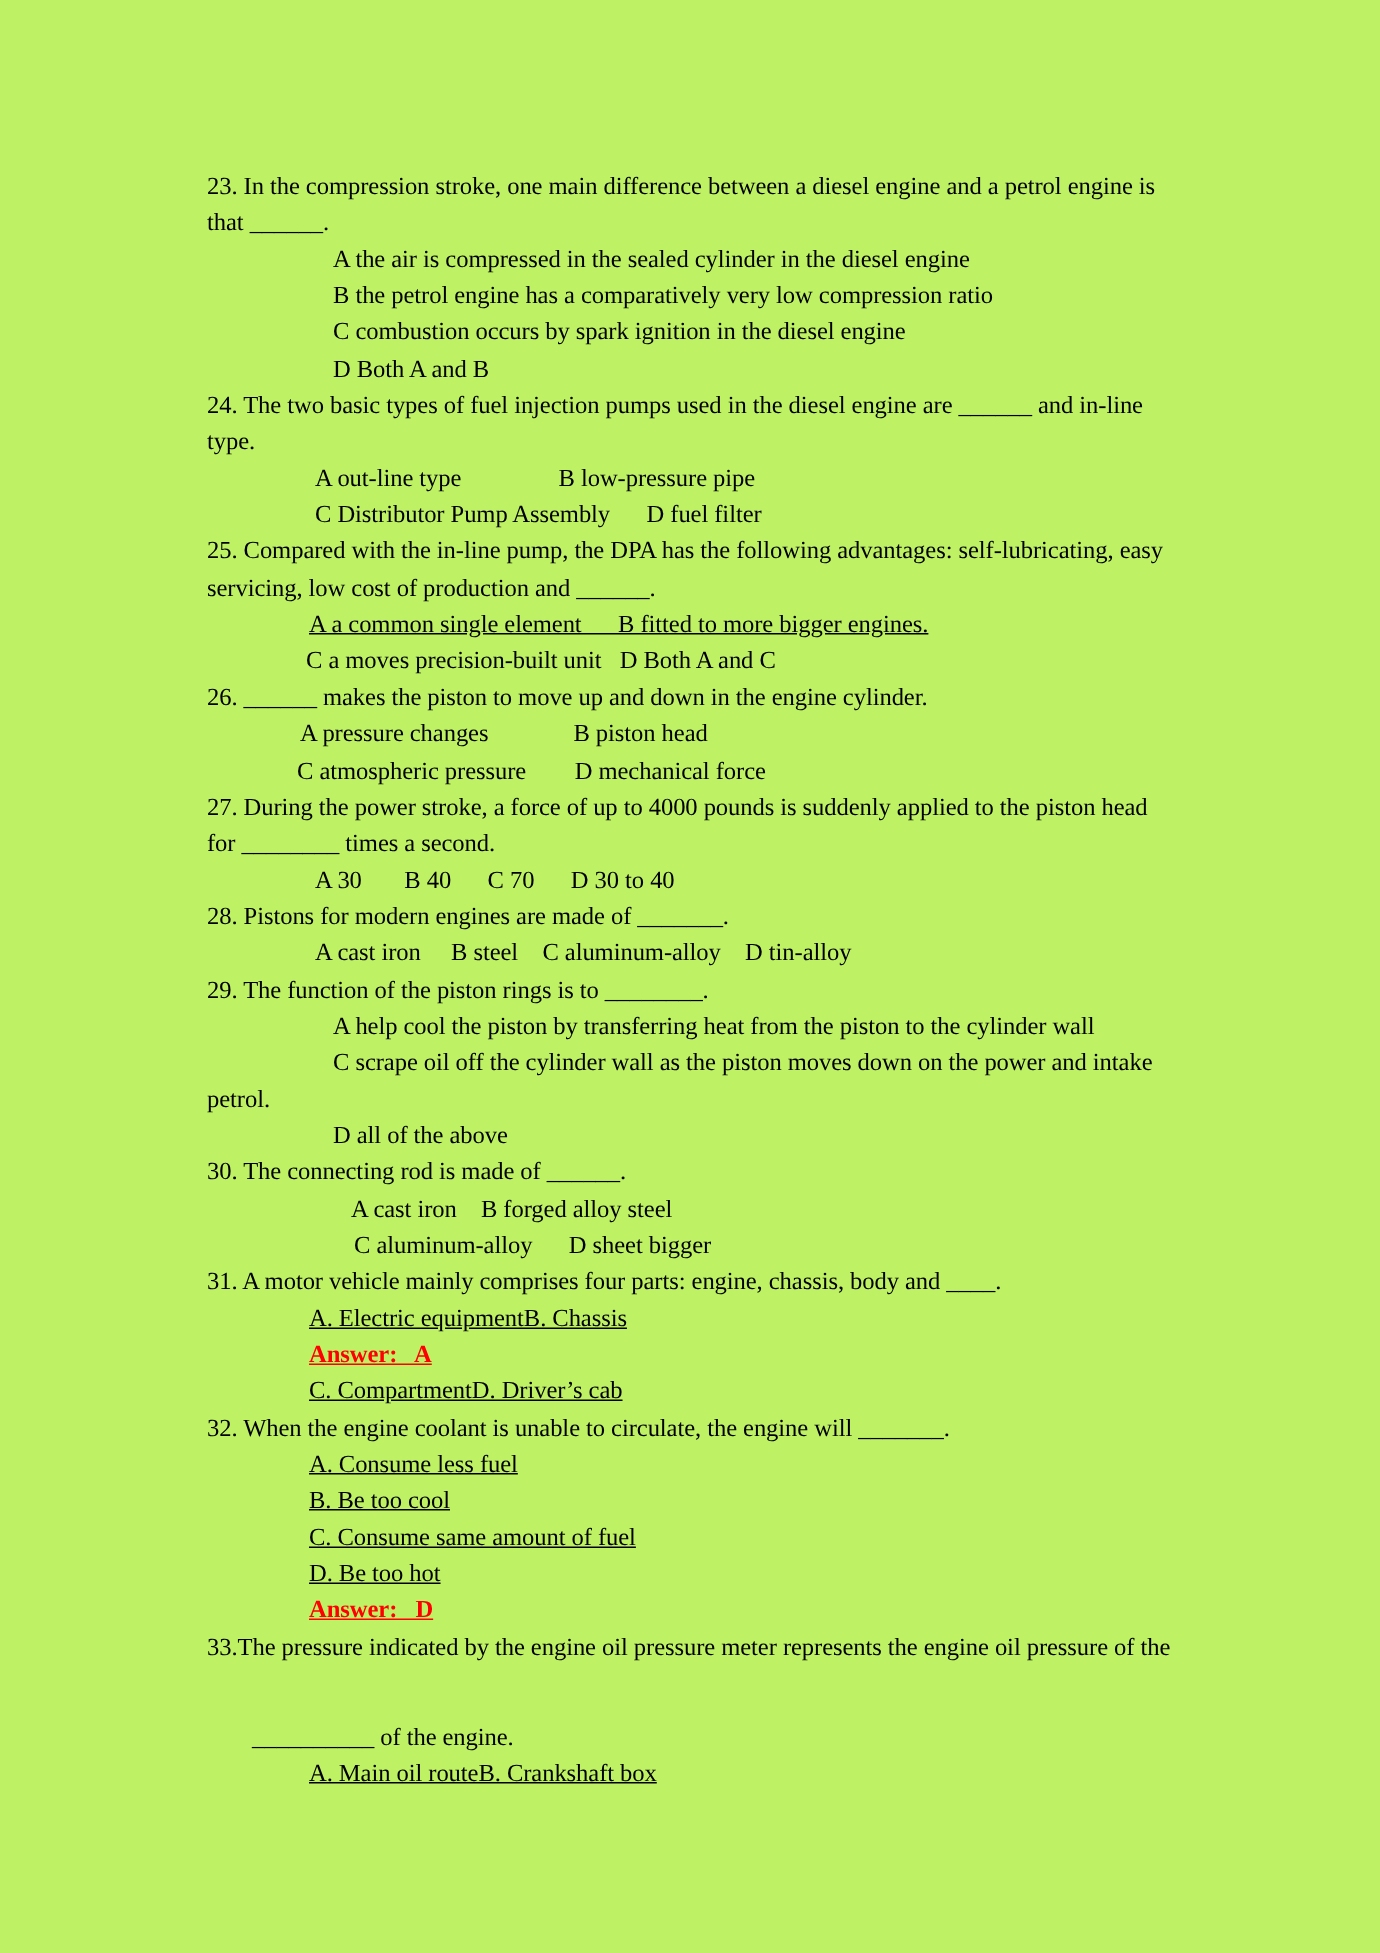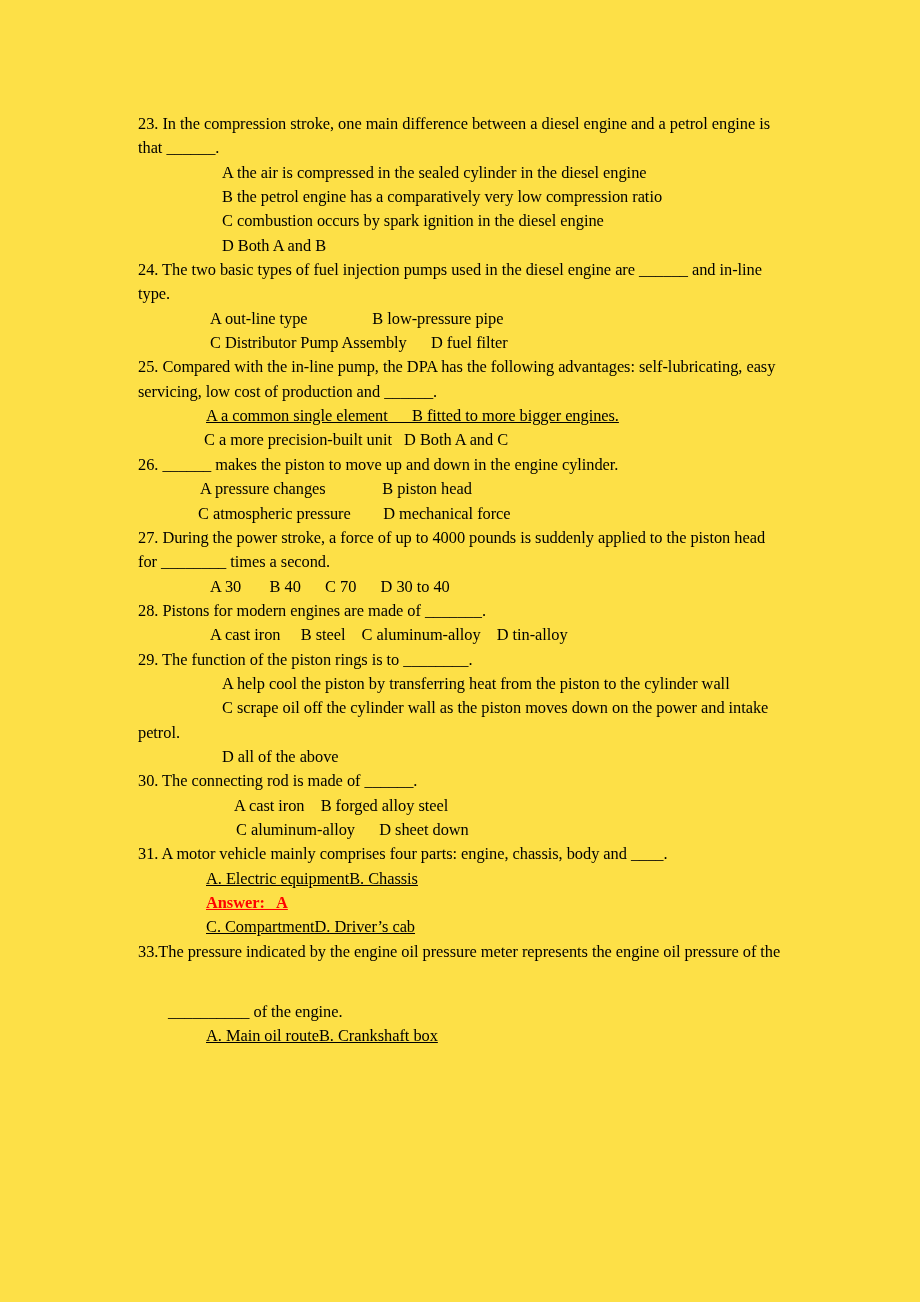--- a/index.html
+++ b/index.html
@@ -11,21 +11,21 @@
     width: 920px;
     height: 1302px;
     font-family: "Liberation Serif", "DejaVu Serif", serif;
     color: #000000;
     overflow: hidden;
   }
   .page {
     position: relative;
     width: 920px;
     height: 1302px;
-    background: #fde047;
+    background: #bef264;
   }
   .content {
     position: absolute;
     left: 138px;
     top: 112px;
     width: 648px;
   }
   .line {
     font-size: 16.4px;
     line-height: 24.35px;
@@ -70,21 +70,21 @@
       <div class="line q">24. The two basic types of fuel injection pumps used in the diesel engine are ______ and in-line</div>
       <div class="line q">type.</div>
       <div class="line i-72">A out-line type                B low-pressure pipe</div>
       <div class="line i-72">C Distributor Pump Assembly      D fuel filter</div>
     </div>
 
     <div class="blockwrap">
       <div class="line q">25. Compared with the in-line pump, the DPA has the following advantages: self-lubricating, easy</div>
       <div class="line q">servicing, low cost of production and ______.</div>
       <div class="line i-68">A a common single element      B fitted to more bigger engines.</div>
-      <div class="line i-66">C a more precision-built unit   D Both A and C</div>
+      <div class="line i-66">C a moves precision-built unit   D Both A and C</div>
     </div>
 
     <div class="blockwrap">
       <div class="line q">26. ______ makes the piston to move up and down in the engine cylinder.</div>
       <div class="line i-62">A pressure changes              B piston head</div>
       <div class="line i-60">C atmospheric pressure        D mechanical force</div>
     </div>
 
     <div class="blockwrap">
       <div class="line q">27. During the power stroke, a force of up to 4000 pounds is suddenly applied to the piston head</div>
@@ -101,30 +101,38 @@
       <div class="line q">29. The function of the piston rings is to ________.</div>
       <div class="line i-84">A help cool the piston by transferring heat from the piston to the cylinder wall</div>
       <div class="line i-84">C scrape oil off the cylinder wall as the piston moves down on the power and intake</div>
       <div class="line q">petrol.</div>
       <div class="line i-84">D all of the above</div>
     </div>
 
     <div class="blockwrap">
       <div class="line q">30. The connecting rod is made of ______.</div>
       <div class="line i-96">A cast iron    B forged alloy steel</div>
-      <div class="line i-98">C aluminum-alloy      D sheet down</div>
+      <div class="line i-98">C aluminum-alloy      D sheet bigger</div>
     </div>
 
     <div class="blockwrap">
       <div class="line q">31. A motor vehicle mainly comprises four parts: engine, chassis, body and ____.</div>
       <div class="line i-68">A. Electric equipmentB. Chassis</div>
       <div class="line i-68 answer">Answer:   A</div>
       <div class="line i-68">C. CompartmentD. Driver’s cab</div>
     </div>
 
+    <div class="blockwrap">
+      <div class="line q">32. When the engine coolant is unable to circulate, the engine will _______.</div>
+      <div class="line i-68">A. Consume less fuel</div>
+      <div class="line i-68">B. Be too cool</div>
+      <div class="line i-68">C. Consume same amount of fuel</div>
+      <div class="line i-68">D. Be too hot</div>
+      <div class="line i-68 answer">Answer:   D</div>
+    </div>
 
     <div class="blockwrap">
       <div class="line q">33.The pressure indicated by the engine oil pressure meter represents the engine oil pressure of the</div>
       <div class="line i-30">__________ of the engine.</div>
       <div class="line i-68">A. Main oil routeB. Crankshaft box</div>
     </div>
 
   </div>
 </div>
 

